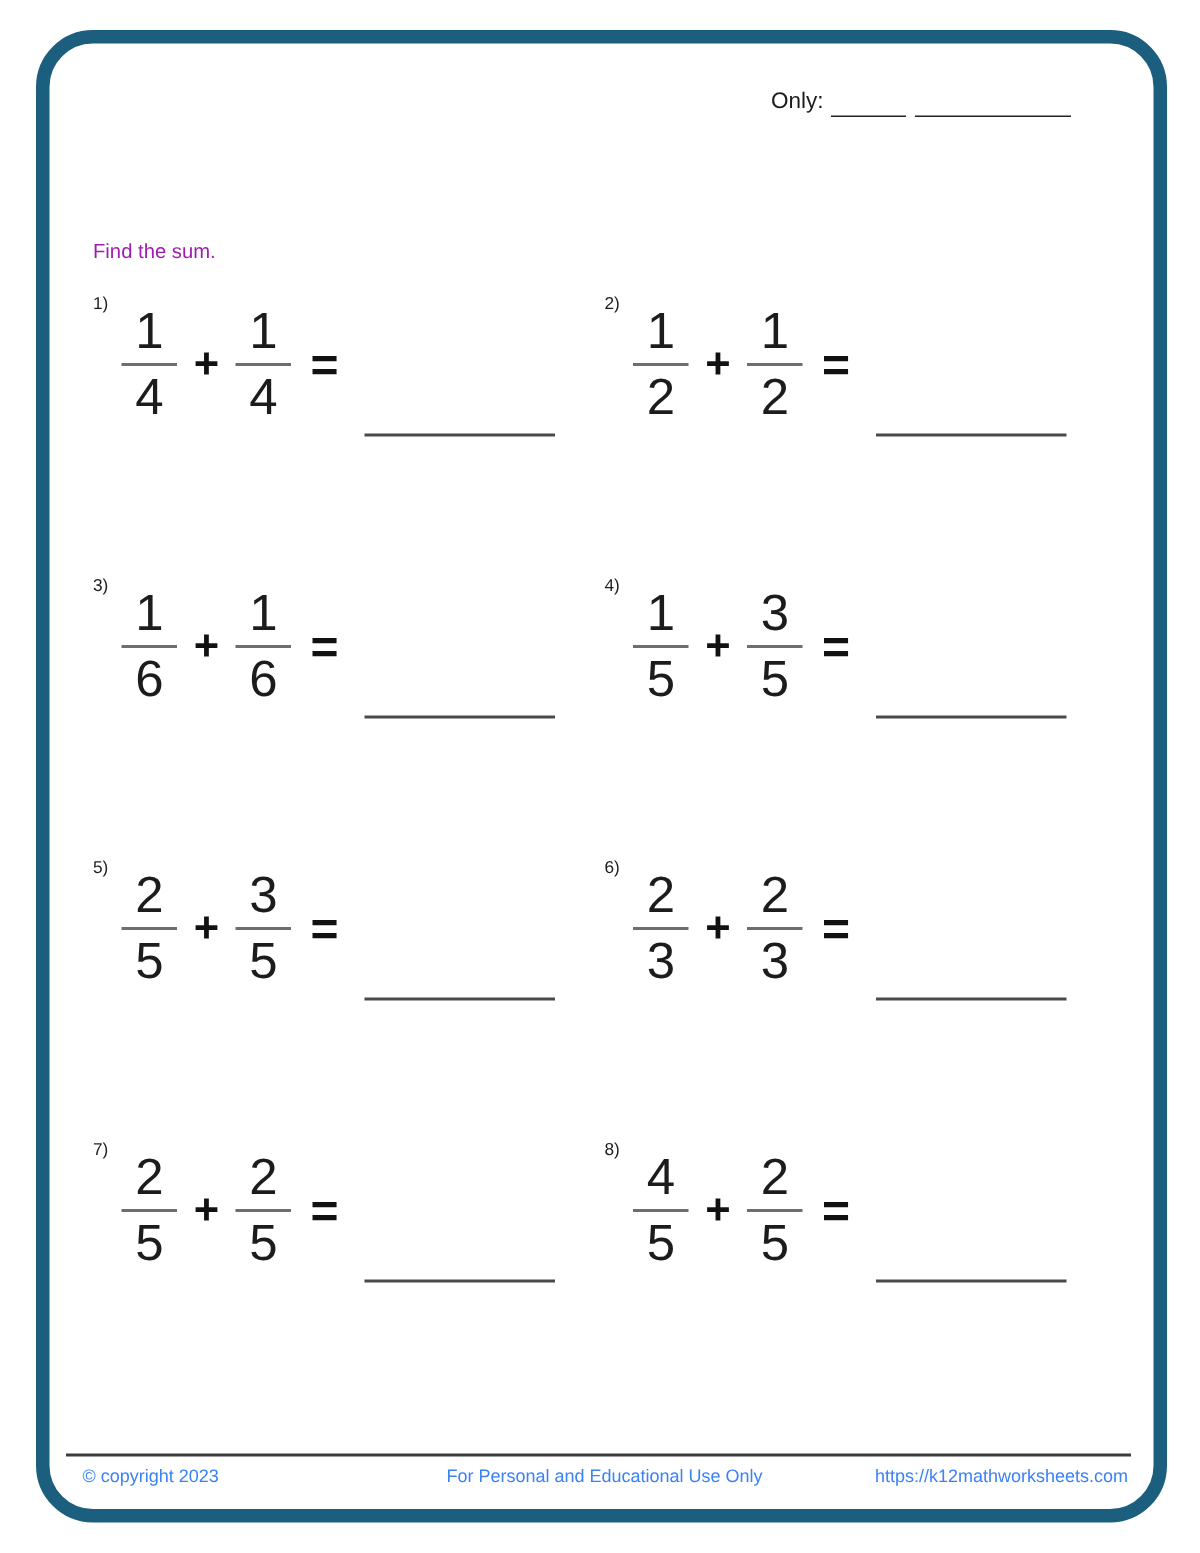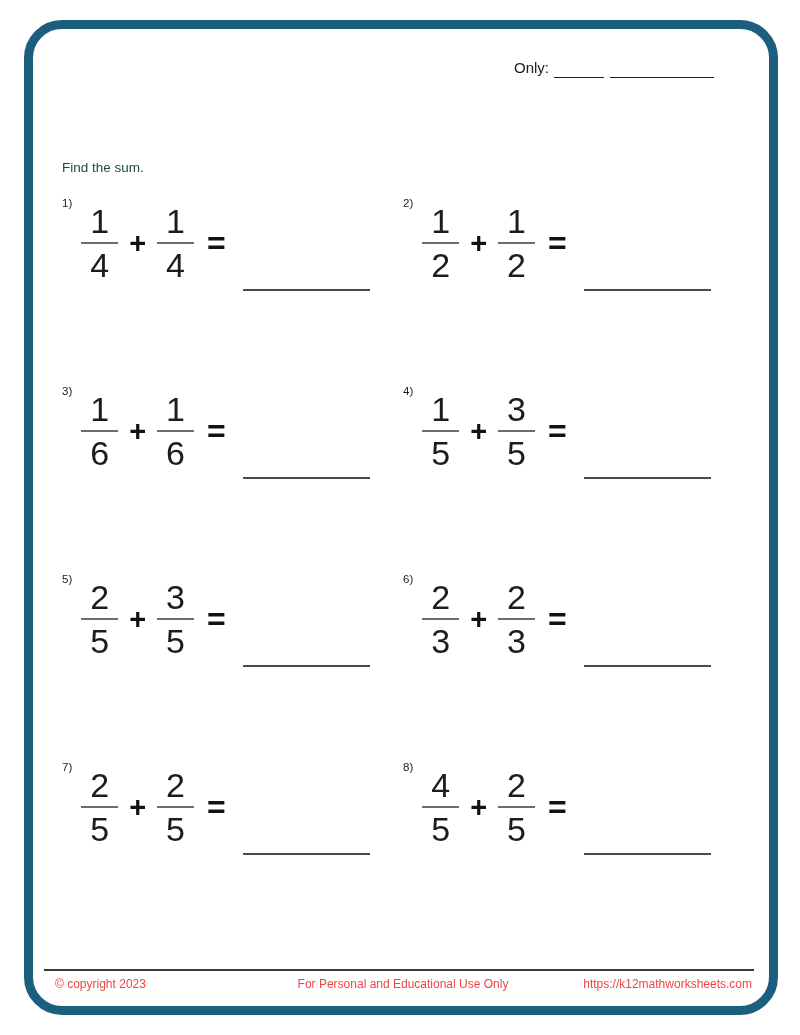--- a/index.html
+++ b/index.html
@@ -54,21 +54,21 @@
     font-size: 29px;
     font-weight: 700;
     letter-spacing: 0.3px;
     color: #111111;
   }
   .instruction {
     position: absolute;
     top: 160px;
     left: 62px;
     font-size: 13.5px;
-    color: #14532d;
+    color: #a21caf;
   }
   .problems {
     position: absolute;
     top: 196px;
     left: 62px;
     display: grid;
     grid-template-columns: 341px 341px;
     grid-auto-rows: 188px;
   }
   .problem {
@@ -126,21 +126,21 @@
     top: 969px;
     border-top: 2px solid #3c3c3c;
   }
   .footer-text {
     position: absolute;
     top: 977px;
     left: 0;
     width: 800px;
     height: 18px;
     font-size: 12px;
-    color: #ef4444;
+    color: #3b82f6;
   }
   .footer-copyright { position: absolute; left: 55px; top: 0; }
   .footer-usage     { position: absolute; left: 16px; right: 10px; top: 0; text-align: center; }
   .footer-url       { position: absolute; right: 48px; top: 0; text-align: left; }
 </style>
 </head>
 <body>
 
 <div class="page">
 

